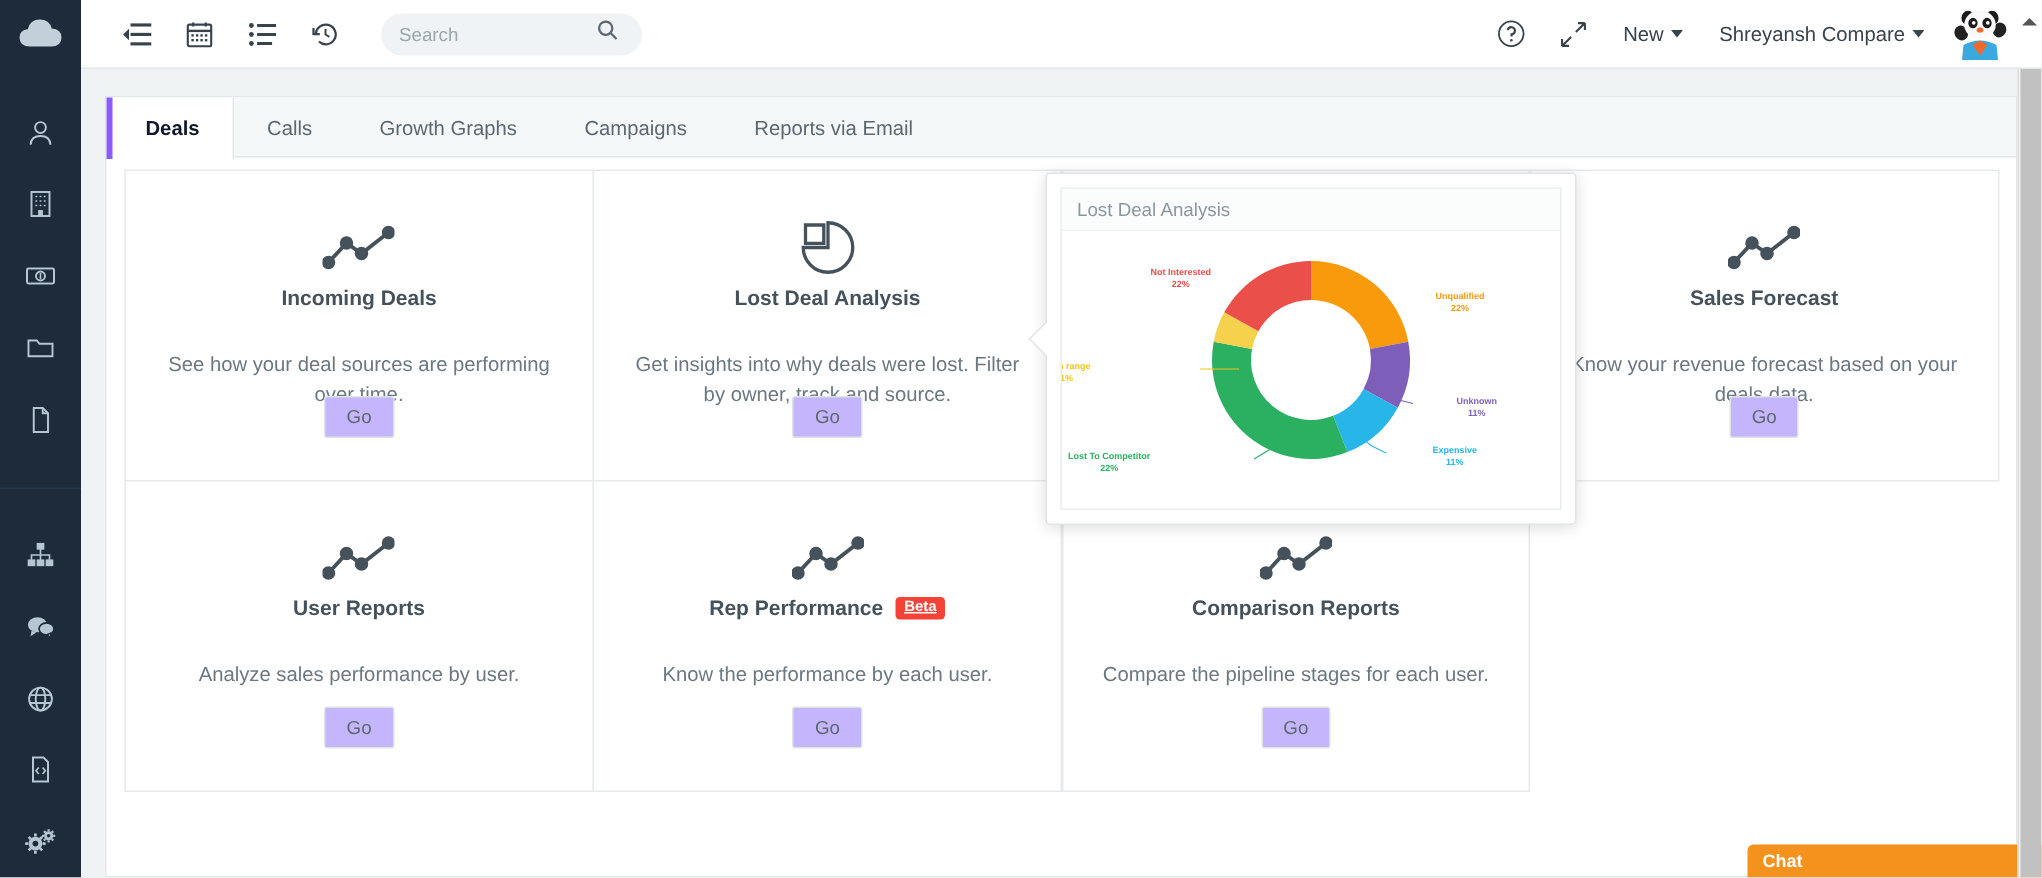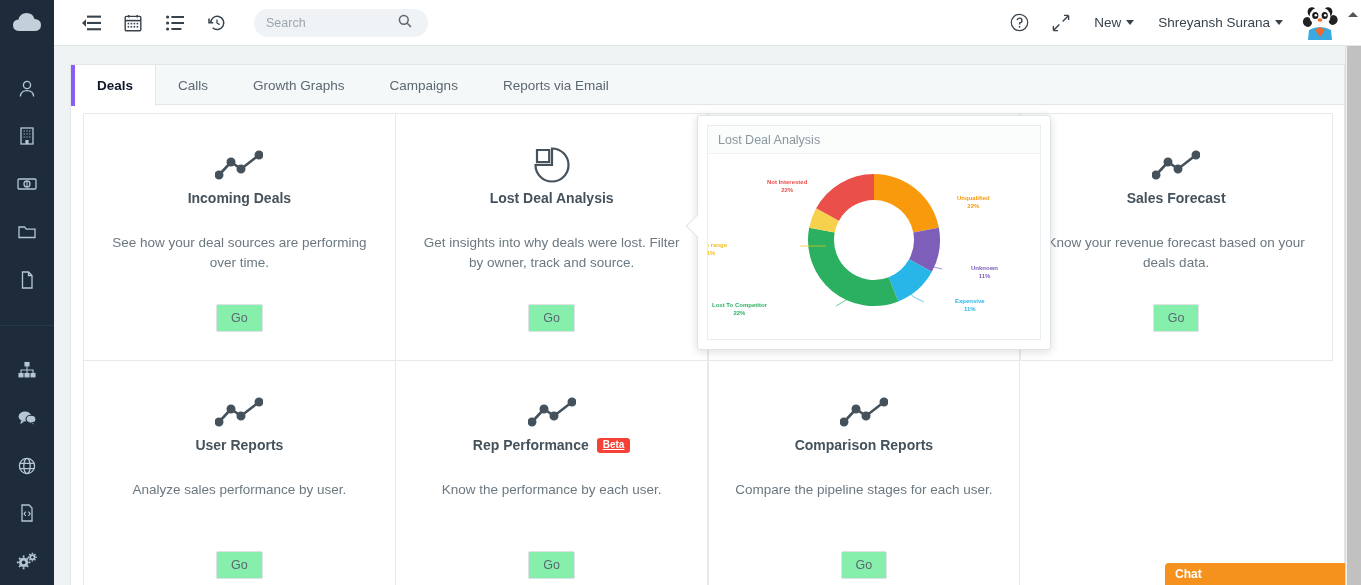--- a/index.html
+++ b/index.html
@@ -113,21 +113,21 @@
   }
 
   
   .grid {
     display: grid;
     grid-template-columns: repeat(4, 1fr);
     padding: 8px 12px 0 12px;
   }
   .card {
     border: 1px solid #e6eaec;
-    height: 248px;
+    height: 208px;
     margin: 0 -0.5px -1px 0;
     background: #fff;
     display: flex; flex-direction: column; align-items: center;
     padding: 28px 14px 0 14px;
     position: relative;
     cursor: pointer;
   }
   .card-icon { height: 46px; display: flex; align-items: center; }
   .card-title {
     font-size: 14px; font-weight: bold; color: #45525c;
@@ -144,21 +144,21 @@
   }
   .card-desc {
     margin-top: 27px;
     font-size: 13.5px; color: #6b7880;
     text-align: center; line-height: 1.5;
     white-space: nowrap;
   }
   .card-desc.wrap { white-space: normal; max-width: 270px; }
   .go-btn {
     position: absolute; bottom: 28px;
-    border: 1px solid #dde2e5; background: #86efac;
+    border: 1px solid #dde2e5; background: #c4b5fd;
     color: #5b6771; font-size: 12.5px;
     padding: 6px 14px; border-radius: 2px;
     cursor: pointer;
     font-family: "Liberation Sans", sans-serif;
   }
 
   
   .popup {
     position: absolute;
     left: 697px; top: 115px;
@@ -424,21 +424,21 @@
         <svg width="18" height="18" viewBox="0 0 18 18" fill="none" stroke="#39434c" stroke-width="1.4">
           <path d="M16.6 1.4 10.6 7.4M16.6 1.4h-4.6M16.6 1.4v4.6"></path>
           <path d="M1.4 16.6 7.4 10.6M1.4 16.6h4.6M1.4 16.6v-4.6"></path>
         </svg>
       </div>
       <div class="tb-text">
         <span>New</span>
         <span class="caret"></span>
       </div>
       <div class="tb-text">
-        <span>Shreyansh Surana</span>
+        <span>Shreyansh Compare</span>
         <span class="caret"></span>
       </div>
       <div class="avatar">
         <svg width="38" height="38" viewBox="0 0 38 38">
           <ellipse cx="6.5" cy="18" rx="4.5" ry="5" fill="#222" transform="rotate(-25 6.5 18)"></ellipse>
           <ellipse cx="32" cy="16" rx="4.5" ry="5" fill="#222" transform="rotate(25 32 16)"></ellipse>
           <path d="M8 26 Q19 20 30 26 L31 36 H7 Z" fill="#3aa9e0"></path>
           <path d="M19 23 l5 3 -5 7 -5-7 Z" fill="#ef6a2a"></path>
           <ellipse cx="11" cy="8" rx="4.4" ry="4.8" fill="#1b1b1b"></ellipse>
           <ellipse cx="27" cy="8" rx="4.4" ry="4.8" fill="#1b1b1b"></ellipse>

